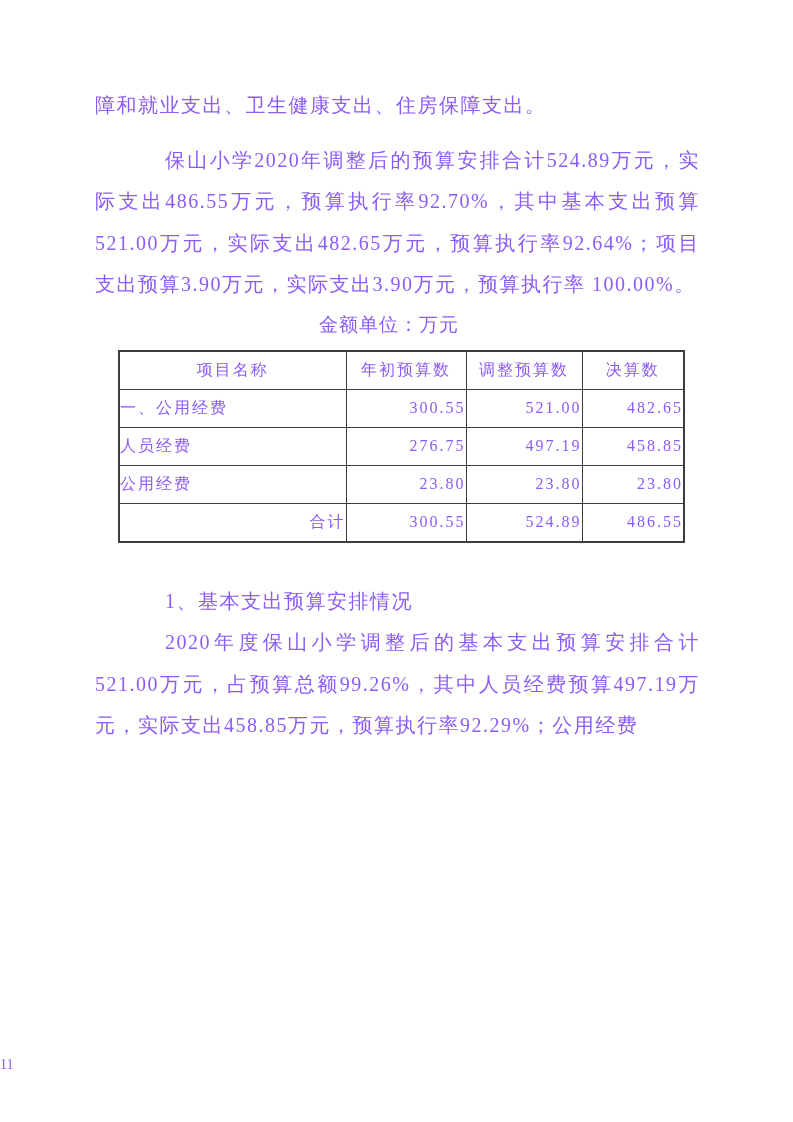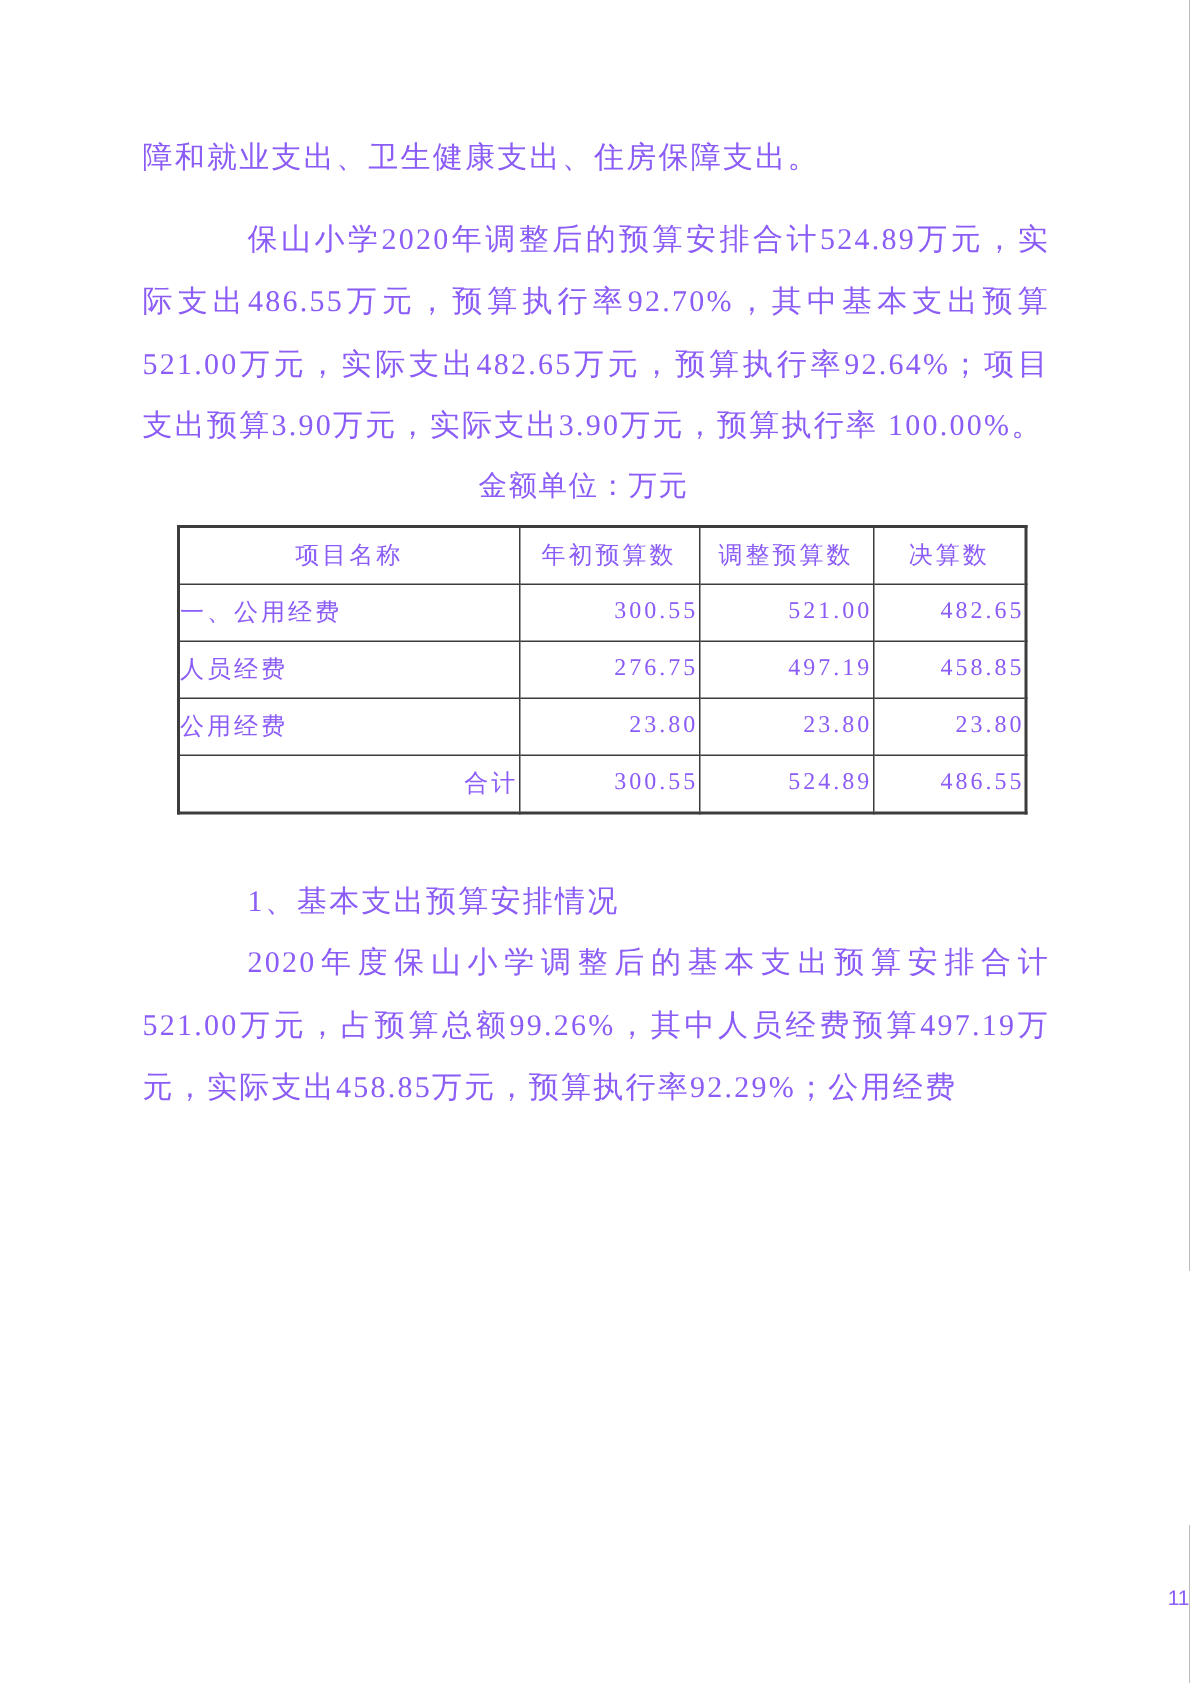--- a/index.html
+++ b/index.html
@@ -65,22 +65,22 @@
   td.num{text-align:right;padding-right:9px;letter-spacing:1px;}
   .section-heading{
     margin:38px 0 0 0;
     font-size:20px;
     line-height:41.5px;
     letter-spacing:1.5px;
   }
   .footer{
     position:absolute;
     left:0;right:0;bottom:49px;
-    text-align:right;
-    font-family:Liberation Sans, sans-serif;
+    text-align:left;
+    font-family:Liberation Serif, serif;
     font-size:14px;
   }
 </style>
 </head>
 <body>
 
 <div class="page">
   <div class="content">
 
     <p class="body-para cont-para">障和就业支出、卫生健康支出、住房保障支出。</p>

